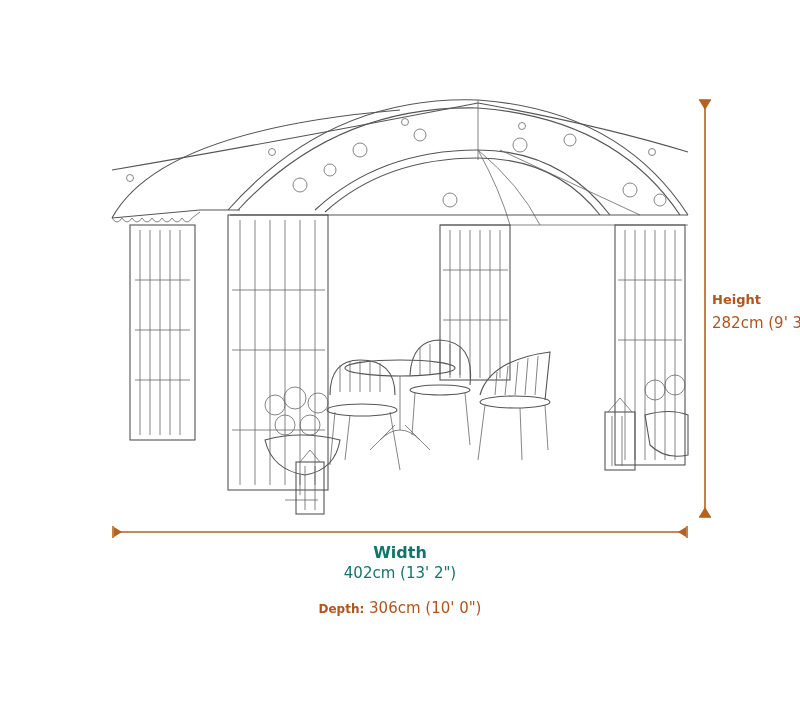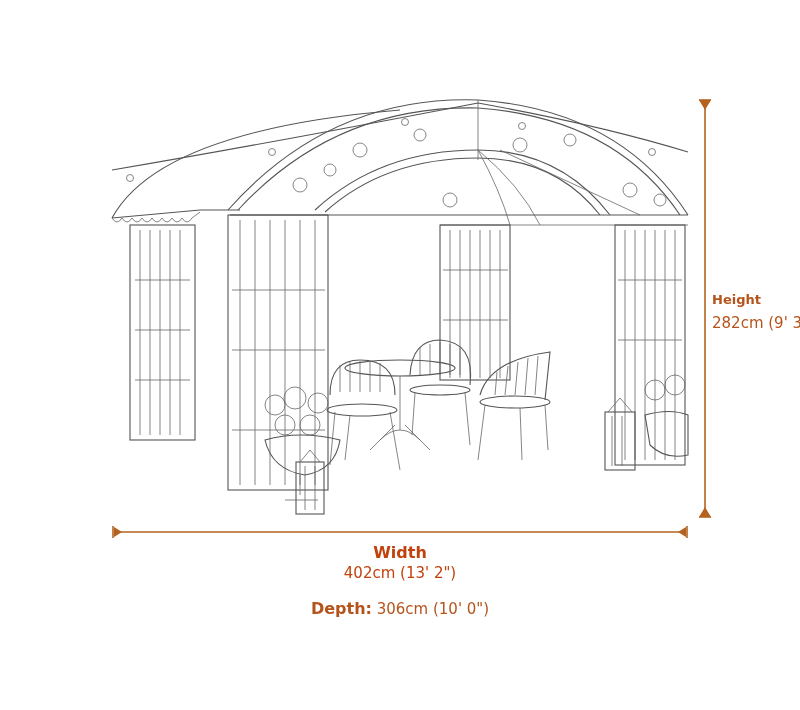--- a/index.html
+++ b/index.html
@@ -4,25 +4,25 @@
 <style>
   html, body { margin:0; padding:0; background:#ffffff; }
   body { width:800px; height:710px; position:relative; overflow:hidden;
          font-family:"DejaVu Sans", "Liberation Sans", sans-serif; }
   #stage { position:absolute; left:0; top:0; width:800px; height:710px; }
   .lbl { position:absolute; color:#b5531b; white-space:nowrap; }
   .lbl-bold { font-weight:bold; font-size:13px; }
   .lbl-val { font-size:15px; }
   #height-title { left:712px; top:292px; }
   #height-value { left:712px; top:314px; }
-  #width-block { position:absolute; left:300px; width:200px; top:543px; text-align:center; color:#c2410c; }
+  #width-block { position:absolute; left:300px; width:200px; top:543px; text-align:center; color:#0f766e; }
   #width-block .t { font-weight:bold; font-size:16px; display:block; }
   #width-block .v { font-size:15px; display:block; margin-top:2px; }
   #depth-block { position:absolute; left:250px; width:300px; top:599px; text-align:center; color:#b5531b; font-size:15px; }
-  #depth-block .t { font-weight:bold; font-size:16px; }
+  #depth-block .t { font-weight:bold; font-size:12px; }
   svg .ink { fill:none; stroke:#555; stroke-width:1.1; }
   svg .ink2 { fill:none; stroke:#666; stroke-width:0.8; }
   svg .dim { stroke:#b5621f; stroke-width:1.6; fill:none; }
   svg .arrow { fill:#b5621f; }
 </style>
 </head>
 <body>
 
 <div id="stage">
   <svg width="800" height="710" viewBox="0 0 800 710" xmlns="http://www.w3.org/2000/svg">

